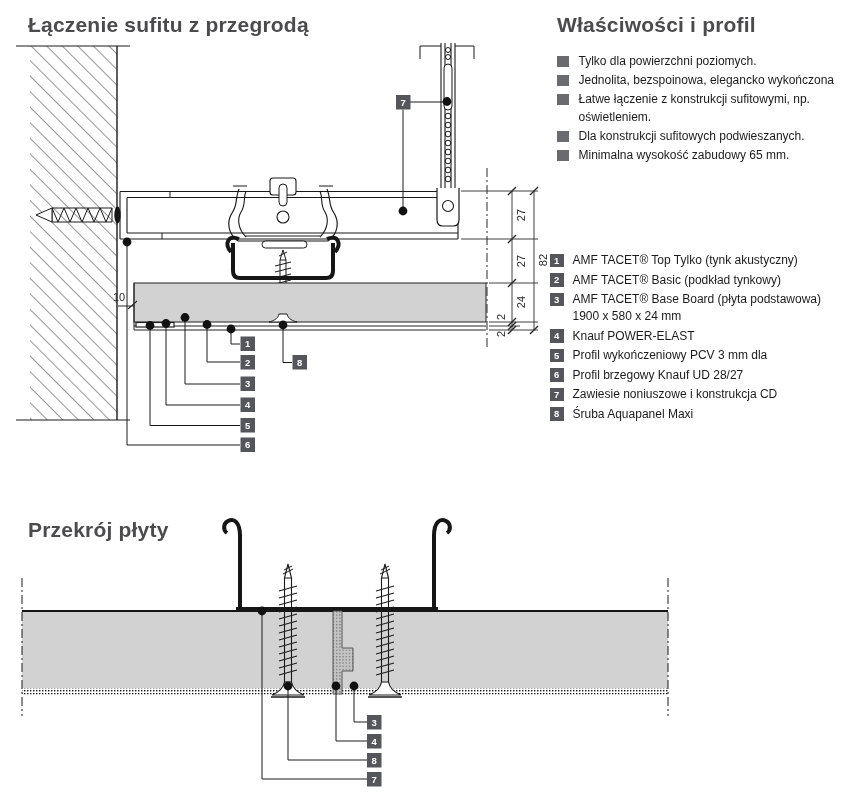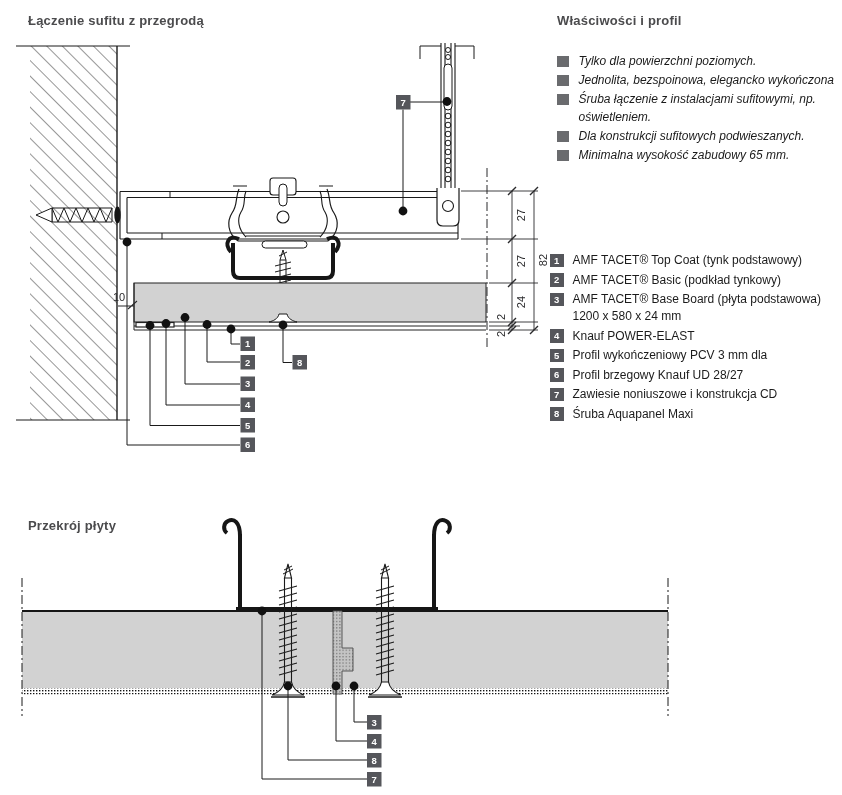--- a/index.html
+++ b/index.html
@@ -1,24 +1,24 @@
 <!DOCTYPE html>
 <html><head>
 <meta charset="utf-8">
 <style>
   html,body{margin:0;padding:0;background:#ffffff;}
   body{width:842px;height:795px;position:relative;overflow:hidden;
        font-family:"Liberation Sans","DejaVu Sans",sans-serif;color:#1b1b1b;}
   .abs{position:absolute;}
-  .sec-title{font-size:13px;font-weight:bold;color:#4b4b4d;letter-spacing:.2px;}
+  .sec-title{font-size:21px;font-weight:bold;color:#4b4b4d;letter-spacing:.2px;}
   
   .prop-list{width:280px;}
   .prop-item{display:flex;align-items:flex-start;margin-bottom:1px;}
   .bullet{flex:0 0 auto;width:11.5px;height:11.5px;background:#6a6b6e;margin:3.5px 10px 0 0;}
-  .prop-text{font-size:12px;line-height:18px;color:#1b1b1b;font-style:italic;}
+  .prop-text{font-size:12px;line-height:18px;color:#1b1b1b;}
   
   .legend-list{width:285px;}
   .legend-item{display:flex;align-items:flex-start;margin-bottom:2.5px;}
   .badge{flex:0 0 auto;width:13.5px;height:13.5px;background:#55565b;color:#fff;
          font-size:9.5px;font-weight:bold;display:flex;align-items:center;justify-content:center;
          margin:1.5px 9px 0 0;}
   .legend-text{font-size:12px;line-height:17px;color:#1b1b1b;}
   svg{position:absolute;left:0;}
   svg text{font-family:"Liberation Sans","DejaVu Sans",sans-serif;}
   .dim{font-size:11px;fill:#2a2a2c;}
@@ -40,21 +40,21 @@
     </div>
     <div class="prop-item">
       <span class="bullet"></span>
       <div class="prop-text">
         <div>Jednolita, bezspoinowa, elegancko wykończona</div>
       </div>
     </div>
     <div class="prop-item">
       <span class="bullet"></span>
       <div class="prop-text">
-        <div>Śruba łączenie z instalacjami sufitowymi, np.</div>
+        <div>Łatwe łączenie z konstrukcji sufitowymi, np.</div>
         <div>oświetleniem.</div>
       </div>
     </div>
     <div class="prop-item">
       <span class="bullet"></span>
       <div class="prop-text">
         <div>Dla konstrukcji sufitowych podwieszanych.</div>
       </div>
     </div>
     <div class="prop-item">
@@ -62,34 +62,34 @@
       <div class="prop-text">
         <div>Minimalna wysokość zabudowy 65 mm.</div>
       </div>
     </div>
   </div>
 
 <div class="abs legend-list" style="left:550px;top:252px;">
     <div class="legend-item">
       <span class="badge">1</span>
       <div class="legend-text">
-        <div>AMF TACET® Top Coat (tynk podstawowy)</div>
+        <div>AMF TACET® Top Tylko (tynk akustyczny)</div>
       </div>
     </div>
     <div class="legend-item">
       <span class="badge">2</span>
       <div class="legend-text">
         <div>AMF TACET® Basic (podkład tynkowy)</div>
       </div>
     </div>
     <div class="legend-item">
       <span class="badge">3</span>
       <div class="legend-text">
         <div>AMF TACET® Base Board (płyta podstawowa)</div>
-        <div>1200 x 580 x 24 mm</div>
+        <div>1900 x 580 x 24 mm</div>
       </div>
     </div>
     <div class="legend-item">
       <span class="badge">4</span>
       <div class="legend-text">
         <div>Knauf POWER-ELAST</div>
       </div>
     </div>
     <div class="legend-item">
       <span class="badge">5</span>

